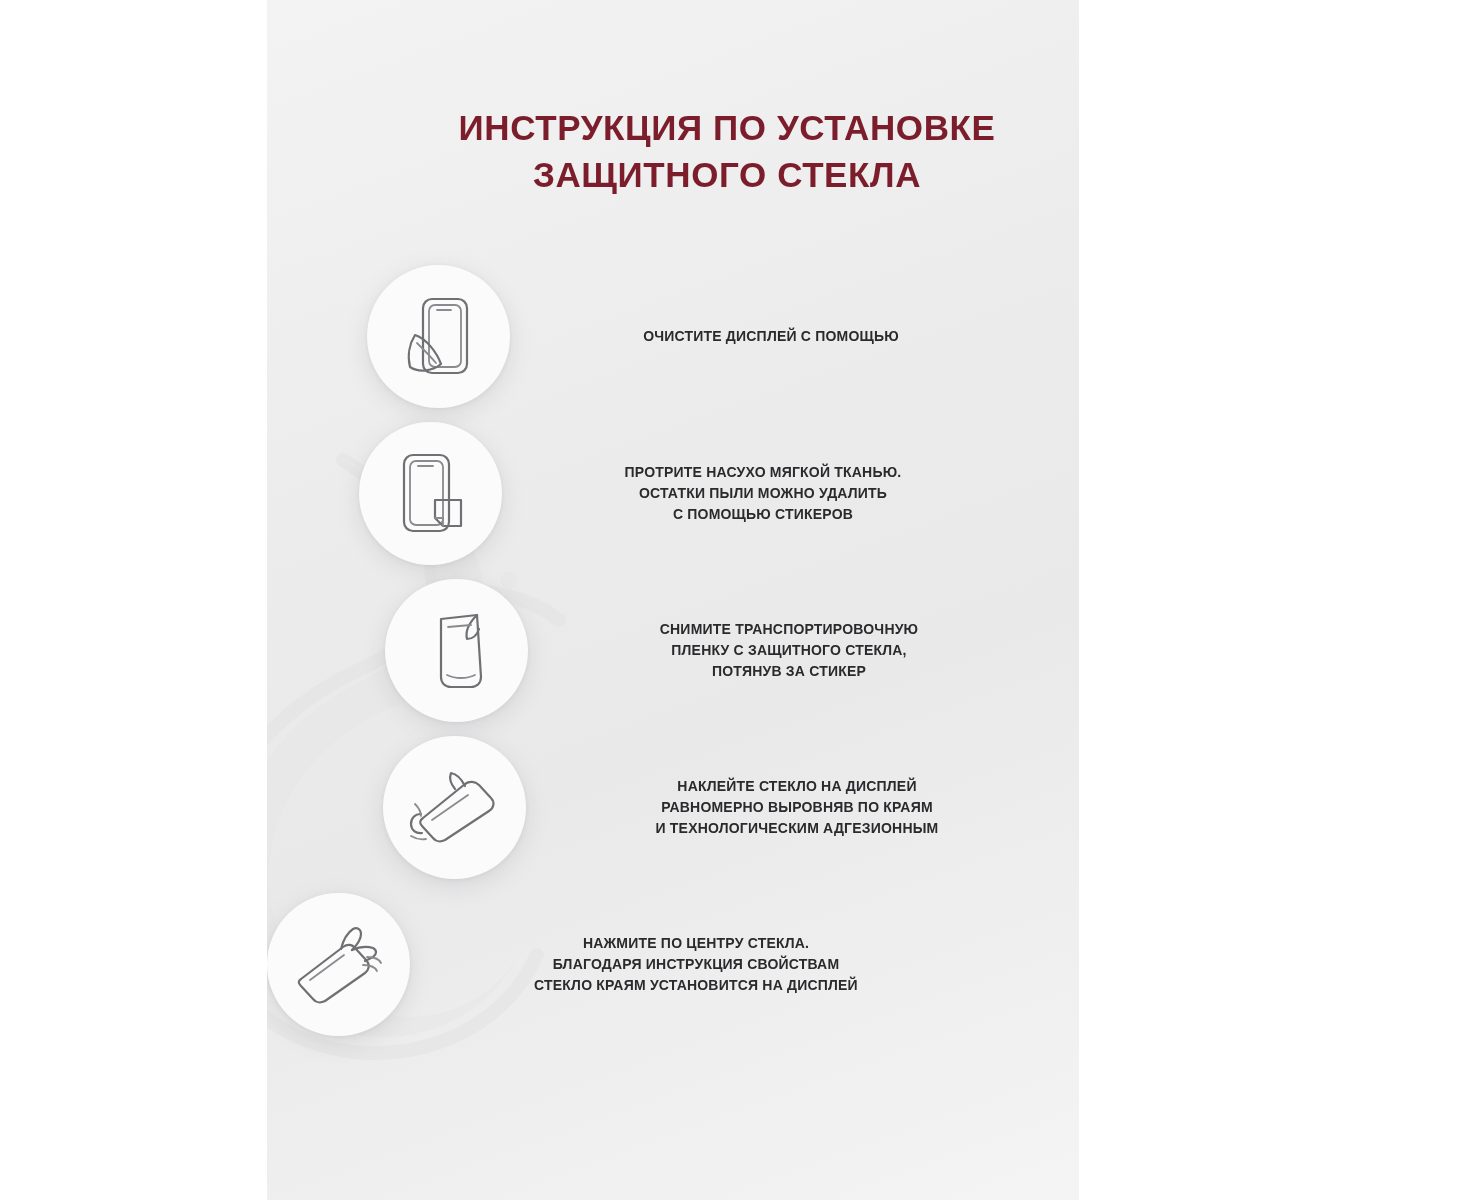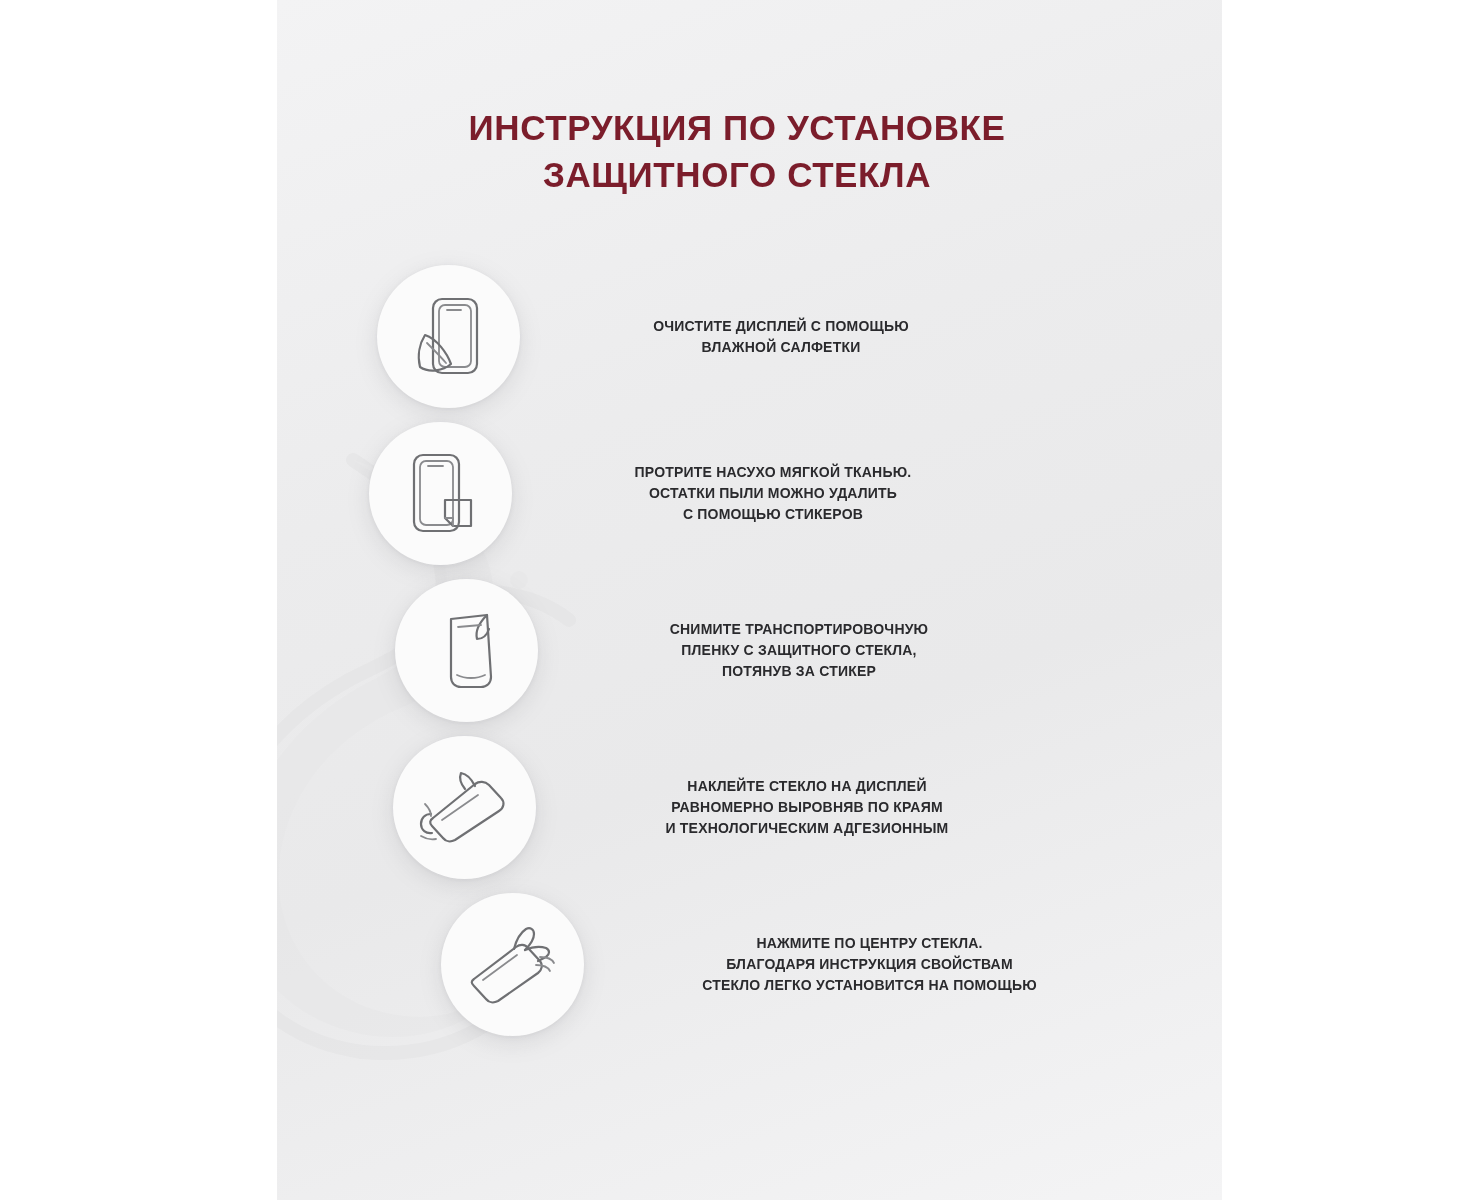--- a/index.html
+++ b/index.html
@@ -17,23 +17,23 @@
   .page {
     position: relative;
     width: 1467px;
     height: 1200px;
     background: #ffffff;
   }
 
   
   .card {
     position: absolute;
-    left: 277px;
+    left: 267px;
     top: 0;
-    width: 945px;
+    width: 812px;
     height: 1200px;
     background:
       linear-gradient(160deg, #f3f3f4 0%, #ececed 35%, #e9e9ea 60%, #f4f4f5 100%);
     overflow: hidden;
   }
 
   
   .watermark {
     position: absolute;
     left: -160px;
@@ -105,21 +105,21 @@
 
   .step.s2 { padding-left: 92px; margin-top: 8px; }
   .step.s2 .step-text { max-width: 470px; }
 
   .step.s3 { padding-left: 118px; margin-top: 8px; }
   .step.s3 .step-text { max-width: 470px; }
 
   .step.s4 { padding-left: 116px; margin-top: 10px; }
   .step.s4 .step-text { max-width: 490px; }
 
-  .step.s5 { padding-left: 106px; margin-top: 12px; justify-content: center; }
+  .step.s5 { margin-top: 12px; }
   .step.s5 .step-text { max-width: 520px; }
 
   .icon-stroke {
     fill: none;
     stroke: #6f7073;
     stroke-width: 2.2;
     stroke-linecap: round;
     stroke-linejoin: round;
   }
   .icon-stroke-thin {
@@ -161,21 +161,20 @@
           <svg width="92" height="92" viewBox="0 0 92 92">
             <rect class="icon-stroke" x="30" y="8" width="44" height="74" rx="9"></rect>
             <rect class="icon-stroke-thin" x="36" y="14" width="32" height="62" rx="6"></rect>
             <line class="icon-stroke-thin" x1="44" y1="19" x2="58" y2="19"></line>
             <path class="icon-stroke" d="M22 44 C 17 52, 14 64, 17 76 C 26 82, 40 80, 48 73 C 44 62, 34 48, 22 44 Z"></path>
             <path class="icon-stroke-thin" d="M24 52 C 30 58, 38 66, 43 72"></path>
           </svg>
         </div>
         <div class="step-text">
           <span class="tline">ОЧИСТИТЕ ДИСПЛЕЙ С ПОМОЩЬЮ</span>
-          <span class="tline">ВЛАЖНОЙ САЛФЕТКИ</span>
         </div>
       </div>
 
       <div class="step s2">
         <div class="bubble">
           <svg width="92" height="92" viewBox="0 0 92 92">
             <rect class="icon-stroke" x="19" y="7" width="45" height="76" rx="9"></rect>
             <rect class="icon-stroke-thin" x="25" y="13" width="33" height="64" rx="6"></rect>
             <line class="icon-stroke-thin" x1="33" y1="18" x2="48" y2="18"></line>
             <path class="icon-stroke" d="M50 52 L 76 52 L 76 78 L 58 78 L 50 70 Z"></path>
@@ -230,19 +229,19 @@
             <path class="icon-stroke-thin" d="M21 61 L 55 36"></path>
             <path class="icon-stroke" d="M52 30 C 54 22, 58 14, 64 10 C 68 8, 72 10, 72 15 C 72 20, 68 26, 63 31"></path>
             <path class="icon-stroke" d="M63 31 C 70 28, 78 27, 84 29 C 88 31, 88 35, 84 38 L 76 42"></path>
             <path class="icon-stroke-thin" d="M78 38 C 84 38, 90 40, 92 44"></path>
             <path class="icon-stroke-thin" d="M74 46 C 80 46, 86 48, 88 52"></path>
           </svg>
         </div>
         <div class="step-text">
           <span class="tline">НАЖМИТЕ ПО ЦЕНТРУ СТЕКЛА.</span>
           <span class="tline">БЛАГОДАРЯ ИНСТРУКЦИЯ СВОЙСТВАМ</span>
-          <span class="tline">СТЕКЛО ЛЕГКО УСТАНОВИТСЯ НА ПОМОЩЬЮ</span>
+          <span class="tline">СТЕКЛО КРАЯМ УСТАНОВИТСЯ НА ДИСПЛЕЙ</span>
         </div>
       </div>
 
     </div>
   </div>
 </div>
 
 </body></html>

